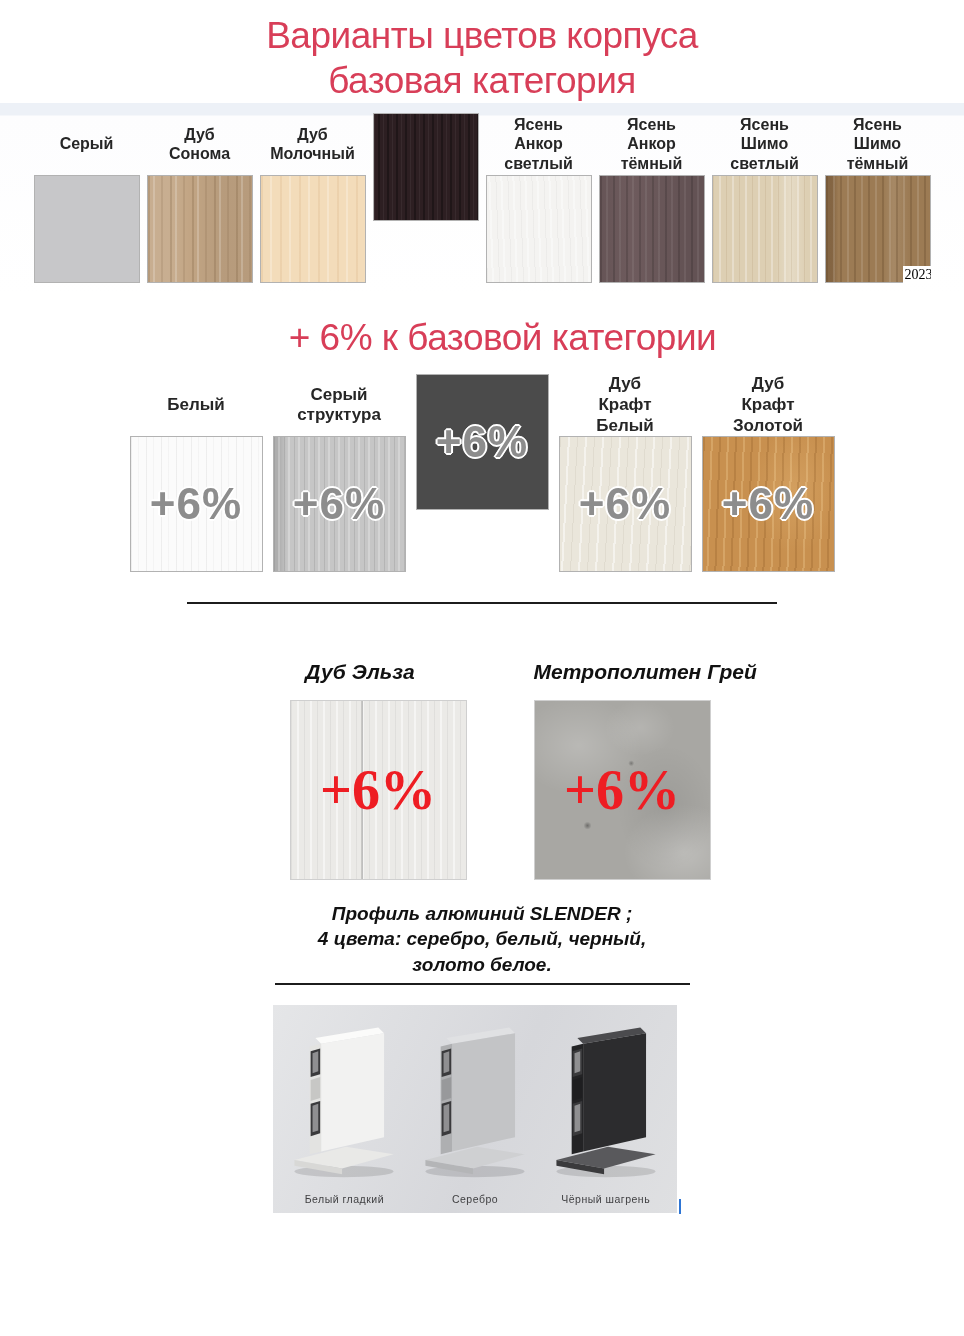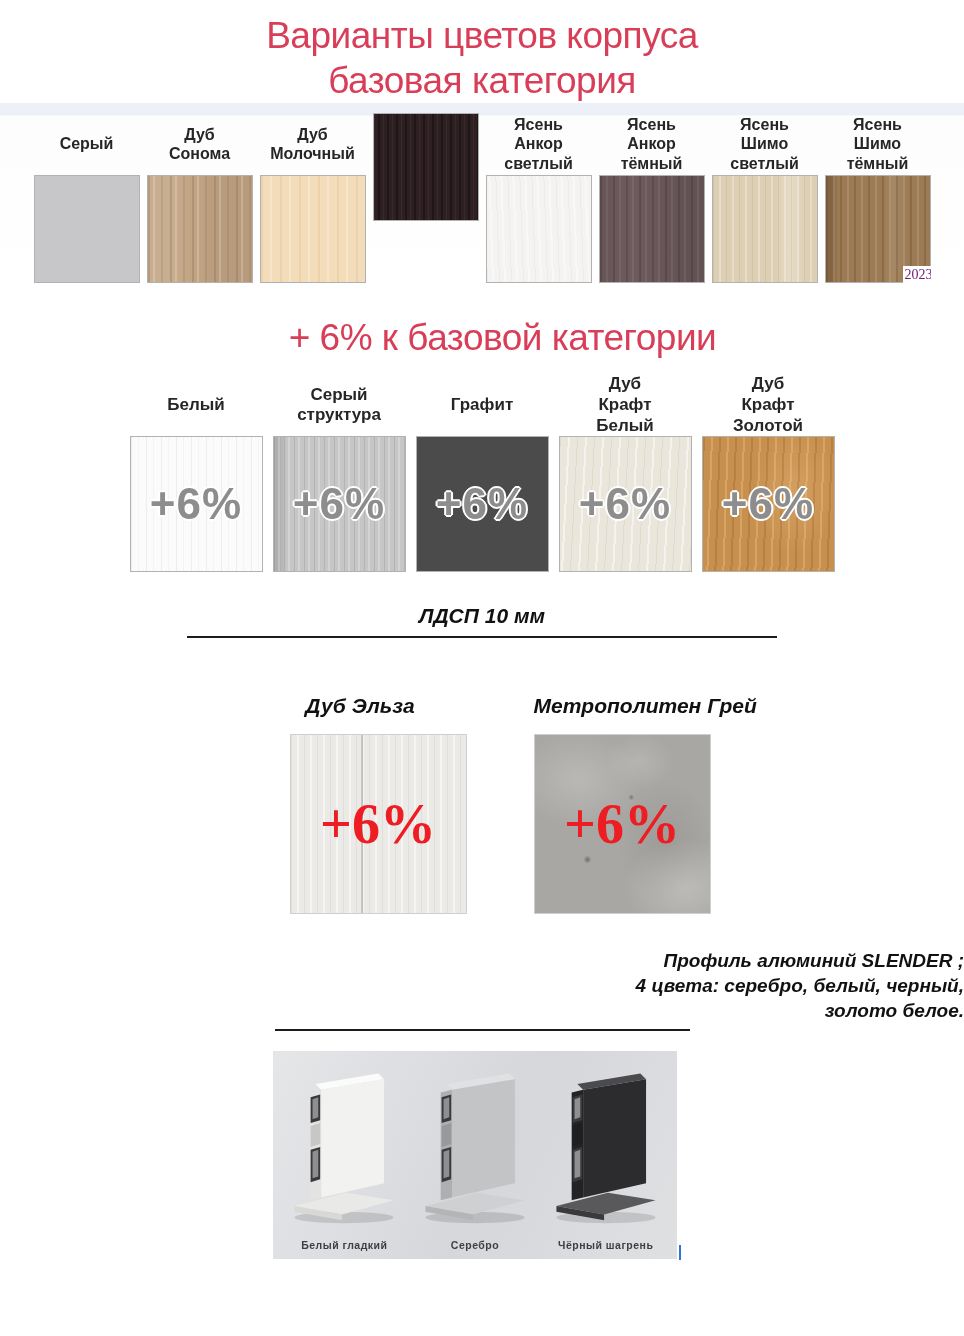--- a/index.html
+++ b/index.html
@@ -90,56 +90,56 @@
   .tex-concrete { background-image:
     radial-gradient(90px 70px at 25% 25%, rgba(255,255,255,.20), rgba(0,0,0,0) 70%),
     radial-gradient(70px 90px at 75% 60%, rgba(0,0,0,.07), rgba(0,0,0,0) 70%),
     radial-gradient(50px 40px at 60% 15%, rgba(255,255,255,.15), rgba(0,0,0,0) 70%),
     radial-gradient(4px 4px at 30% 70%, rgba(0,0,0,.35), rgba(0,0,0,0) 100%),
     radial-gradient(3px 3px at 55% 35%, rgba(0,0,0,.30), rgba(0,0,0,0) 100%),
     radial-gradient(100px 80px at 85% 85%, rgba(255,255,255,.25), rgba(0,0,0,0) 60%); }
 
   
   .watermark {
-    position:absolute; right:-1px; bottom:-1px; background:#fff; color:#701a75;
+    position:absolute; right:-1px; bottom:-1px; background:#fff; color:#000000;
     font-family:"Liberation Serif", serif; font-size:14px; line-height:17px;
     width:28px; overflow:hidden; white-space:nowrap; padding-left:2px;
   }
 
   
   .ital-heading {
     text-align:center; font-weight:bold; font-style:italic; color:#111;
     font-size:21px; line-height:1.3;
   }
   .ital-heading.small { font-size:19px; line-height:1.32; }
   .rule { border:none; border-top:2px solid #1c1c1c; margin:6px auto 0; }
   .rule-1 { width:590px; }
   .rule-2 { width:415px; }
   .h-inserts { margin-top:30px; }
-  .h-profile { margin-top:34px;text-align:right; }
+  .h-profile { margin-top:21px; }
 
   
   .inserts-row { margin-top:56px; display:flex; justify-content:center; gap:103px; }
   .ins-col { width:141px; }
   .ins-lbl {
     text-align:center; white-space:nowrap; font-weight:bold; font-style:italic;
     font-size:21px; color:#111; margin-bottom:16px;
   }
   .ins-sw { position:relative; width:177px; height:180px; border:1px solid #cfcfcf; }
 
   
   .photo {
     margin:20px auto 0; width:404px; height:208px; position:relative; left:-7px;
     background:linear-gradient(115deg,#e5e6e8 0%,#d6d7db 55%,#dfe0e2 100%);
     display:flex; justify-content:space-between; padding:12px 6px 6px;
   }
   .prof-col { width:132px; display:flex; flex-direction:column; align-items:center; }
   .prof-col svg { width:112px; height:164px; }
   .prof-lbl {
-    font-size:10.5px; font-weight:bold; letter-spacing:.5px; color:#3f3f41;
+    font-size:10.5px; font-weight:normal; letter-spacing:.5px; color:#3f3f41;
     text-align:center; margin-top:12px; white-space:nowrap;
   }
   .prof-white .face{fill:#f2f2f1}.prof-white .top{fill:#fbfbfa}.prof-white .side{fill:#e3e3e1}.prof-white .base{fill:#e9e9e7}.prof-white .basefront{fill:#d8d8d6}
   .prof-silver .face{fill:#c3c4c6}.prof-silver .top{fill:#e0e1e3}.prof-silver .side{fill:#aeafb1}.prof-silver .base{fill:#cfd0d2}.prof-silver .basefront{fill:#b4b5b7}
   .prof-black .face{fill:#2c2c2e}.prof-black .top{fill:#4b4b4e}.prof-black .side{fill:#232325}.prof-black .base{fill:#59595c}.prof-black .basefront{fill:#3a3a3c}
   .slot { fill:#3a3a3c; } .slotin { fill:#8f8f91; } .ribs { fill:rgba(0,0,0,.12); }
   .shadow { fill:rgba(0,0,0,.12); }
 
   .cursor-artifact {
     position:absolute; right:-4px; bottom:-1px; width:2px; height:15px; background:#2e75d4;
@@ -213,21 +213,20 @@
     </div>
   </div>
   <div class="col">
     <div class="lbl">Серый
 структура</div>
     <div class="sw tex-gray-struct" style="background-color: rgb(198, 198, 198);">
       <span class="pct pct-gray">+6%</span>
     </div>
   </div>
   <div class="col">
-    <div class="lbl">Графит</div>
     <div class="sw" style="background-color: rgb(75, 75, 75);">
       <span class="pct pct-gray">+6%</span>
     </div>
   </div>
   <div class="col">
     <div class="lbl">Дуб
 Крафт
 Белый</div>
     <div class="sw tex-kraft-white" style="background-color: rgb(234, 230, 219);">
       <span class="pct pct-gray">+6%</span>
@@ -237,21 +236,20 @@
     <div class="lbl">Дуб
 Крафт
 Золотой</div>
     <div class="sw tex-kraft-gold" style="background-color: rgb(200, 144, 79);">
       <span class="pct pct-gray">+6%</span>
     </div>
   </div>
 </div>
 
 <div class="ital-heading h-inserts">
-  <div>ЛДСП 10 мм</div>
 </div>
 <hr class="rule rule-1">
 
 <div class="inserts-row">
   <div class="ins-col">
     <div class="ins-lbl">Дуб Эльза</div>
     <div class="ins-sw tex-elza" style="background-color: rgb(235, 234, 231);">
       <span class="pct pct-red" style="color: rgb(238, 29, 35);">+6%</span>
     </div>
   </div>

